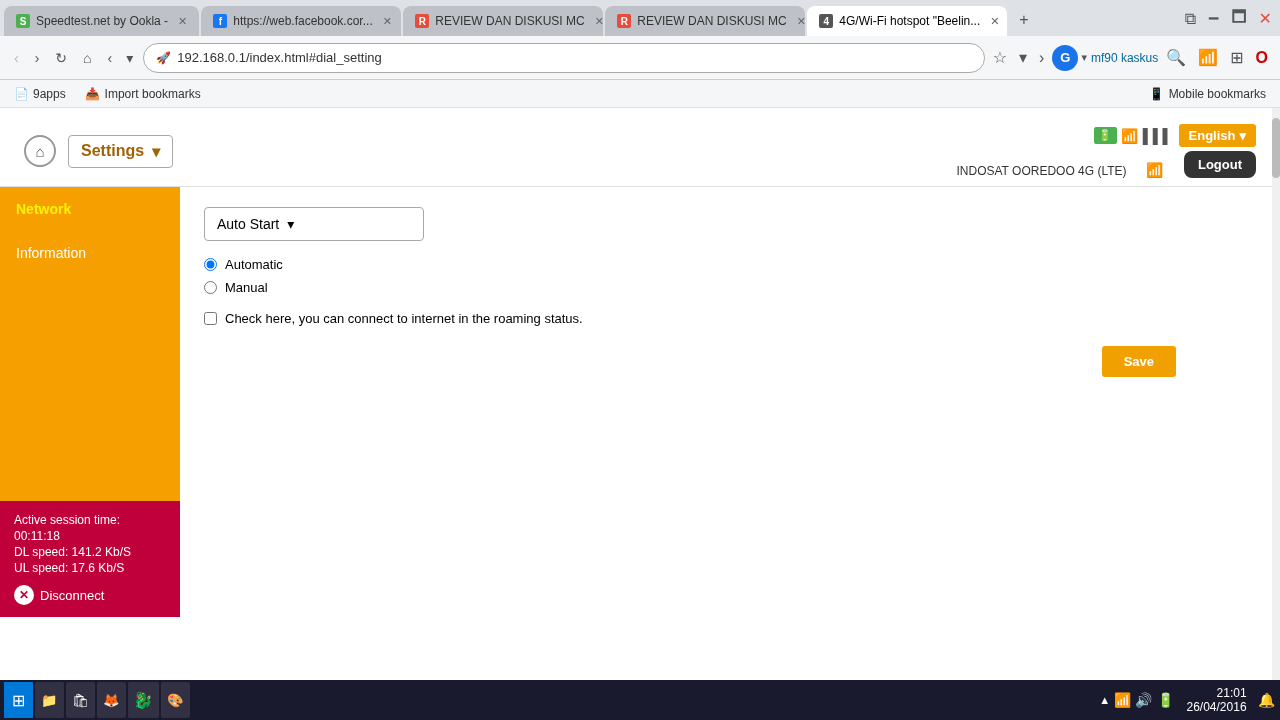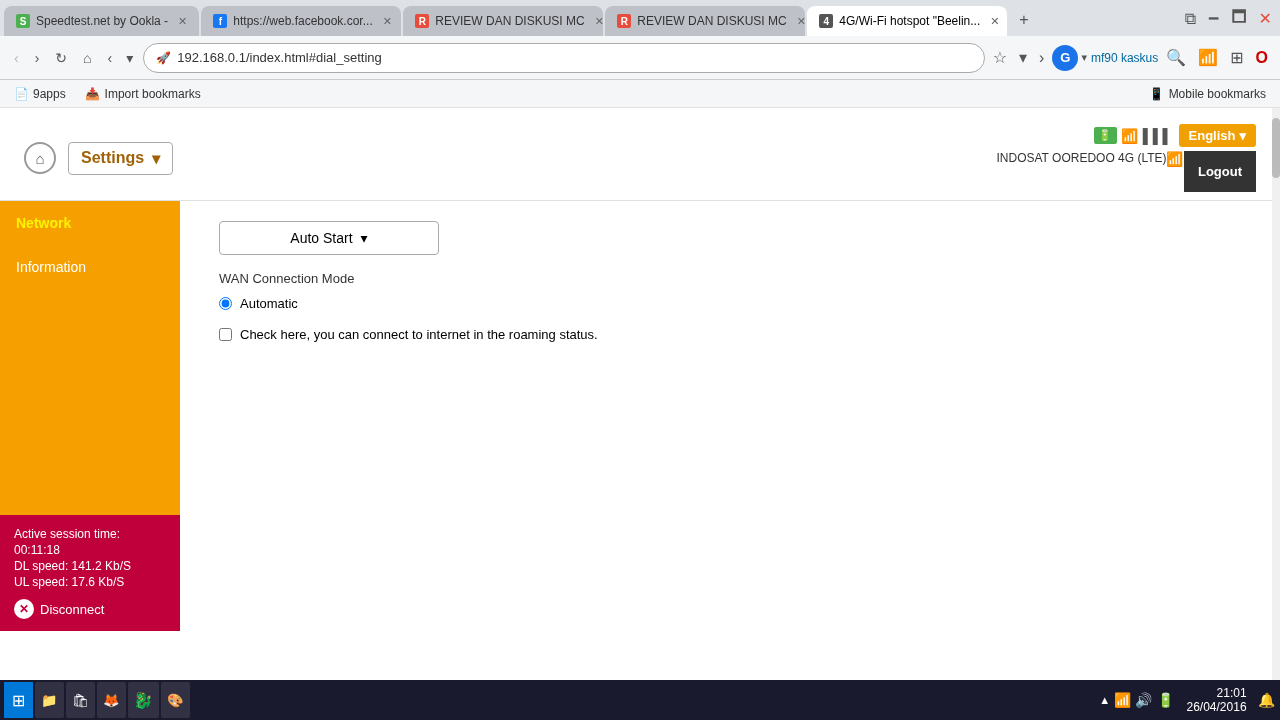--- a/index.html
+++ b/index.html
@@ -39,40 +39,40 @@
     .router-header { display: flex; align-items: center; justify-content: space-between; padding: 16px 24px 8px 24px; border-bottom: 1px solid #e0e0e0; }
     .router-header-left { display: flex; align-items: center; gap: 12px; }
     .home-icon-btn { width: 32px; height: 32px; border-radius: 50%; border: 2px solid #999; display: flex; align-items: center; justify-content: center; cursor: pointer; color: #555; font-size: 15px; }
     .settings-dropdown { display: flex; align-items: flex-start; border: 1px solid #aaa; border-radius: 4px; padding: 6px 12px; gap: 8px; cursor: pointer; font-size: 16px; font-weight: bold; color: #a16207; background: #fff; }
     .router-header-right { display: flex; align-items: center; gap: 12px; }
     .status-icons { display: flex; align-items: center; gap: 4px; }
     .battery-icon { background: #4caf50; color: white; font-size: 11px; padding: 2px 5px; border-radius: 2px; }
     .signal-icon { color: #555; font-size: 14px; }
     .network-indicator { color: #555; font-size: 14px; }
     .english-btn { background: #f0a000; color: white; border: none; padding: 4px 10px; border-radius: 3px; cursor: pointer; font-size: 13px; font-weight: bold; display: flex; align-items: center; gap: 4px; }
-    .logout-btn { background: #333; color: white; border: none; padding: 13px 14px; border-radius: 0; cursor: pointer; font-size: 13px; font-weight: bold; }
+    .logout-btn { background: #333; color: white; border: none; padding: 6px 14px; border-radius: 8px; cursor: pointer; font-size: 13px; font-weight: bold; }
     .operator-info { font-size: 12px; color: #333; }
     .signal-bars { font-size: 14px; color: #333; }
 
     
-    .router-main { display: flex; gap: 15px; flex: 1; }
+    .router-main { display: flex; gap: 0; flex: 1; }
 
     
     .sidebar { width: 180px; background: #f5a000; min-height: 430px; display: flex; flex-direction: column; }
     .sidebar-menu { flex: 1; }
     .sidebar-item { padding: 14px 16px; font-size: 14px; color: white; cursor: pointer; font-weight: 500; }
     .sidebar-item.active { color: #fff200; font-weight: bold; }
     .sidebar-session { background: #c0003a; padding: 12px 14px; color: white; font-size: 12px; }
     .sidebar-session .session-line { margin-bottom: 2px; }
     .disconnect-btn { display: flex; align-items: center; gap: 6px; margin-top: 10px; cursor: pointer; color: white; font-size: 13px; }
     .disconnect-x { width: 20px; height: 20px; border-radius: 50%; background: #fff; color: #c0003a; display: flex; align-items: center; justify-content: center; font-size: 12px; font-weight: bold; }
 
     
     .content-area { flex: 1; padding: 20px 24px; }
-    .wan-mode-dropdown { display: flex; align-items: center; border: 1px solid #aaa; border-radius: 4px; padding: 8px 12px; gap: 8px; width: 220px; cursor: pointer; font-size: 14px; background: #fff; margin-bottom: 16px; justify-content: center; }
+    .wan-mode-dropdown { display: flex; align-items: center; border: 1px solid #aaa; border-radius: 4px; padding: 8px 12px; gap: 8px; width: 220px; cursor: pointer; font-size: 14px; background: #fff; margin-bottom: 16px; justify-content: flex-start; }
     .section-label { font-size: 13px; color: #333; margin-bottom: 10px; }
     .radio-group { display: flex; flex-direction: column; gap: 8px; margin-bottom: 16px; }
     .radio-item { display: flex; align-items: center; gap: 8px; font-size: 13px; cursor: pointer; }
     .checkbox-item { display: flex; align-items: center; gap: 8px; font-size: 13px; margin-bottom: 20px; }
     .save-btn { background: #f0a000; color: white; border: none; padding: 8px 22px; border-radius: 3px; cursor: pointer; font-size: 13px; font-weight: bold; float: right; margin-right: 40px; }
 
     
     .scrollbar { position: absolute; right: 0; top: 0; width: 8px; height: 100%; background: #f0f0f0; }
     .scrollbar-thumb { width: 8px; height: 60px; background: #bbb; border-radius: 4px; margin-top: 10px; }
 
@@ -186,21 +186,21 @@
               <div class="status-icons">
                 <span class="battery-icon">🔋</span>
                 <span class="signal-icon">📶</span>
                 <span class="network-indicator">▌▌▌</span>
               </div>
               <button class="english-btn">
                 <span>English</span>
                 <span>▾</span>
               </button>
             </div>
-            <div style="display:flex;align-items:flex-start;gap:0;">
+            <div style="display:flex;align-items:flex-end;gap:20px;">
               <span class="operator-info">INDOSAT OOREDOO 4G (LTE)</span>
               <span class="signal-bars">📶</span>
               <button class="logout-btn">Logout</button>
             </div>
           </div>
         </div>
       </div>
 
       <div class="router-main">
 
@@ -229,31 +229,37 @@
               <span>Disconnect</span>
             </div>
           </div>
         </div>
 
         <div class="content-area">
           <div class="wan-mode-dropdown">
             <span>Auto Start</span>
             <span>▾</span>
           </div>
-          <div class="section-label">WAN Connection Mode</div>
           <div class="radio-group">
             <label class="radio-item">
               <input type="radio" name="wan_mode" checked="" style="">
               <span>Automatic</span>
             </label>
+            <label class="radio-item">
+              <input type="radio" name="wan_mode" style="">
+              <span>Manual</span>
+            </label>
           </div>
           <label class="checkbox-item">
             <input type="checkbox" style="">
             <span>Check here, you can connect to internet in the roaming status.</span>
           </label>
+          <div style="margin-top:20px; text-align:right; padding-right:40px;">
+            <button class="save-btn" style="float:none;">Save</button>
+          </div>
         </div>
 
         <div class="scrollbar">
           <div class="scrollbar-thumb"></div>
         </div>
       </div>
     </div>
   </div>
 
   <div class="taskbar">

